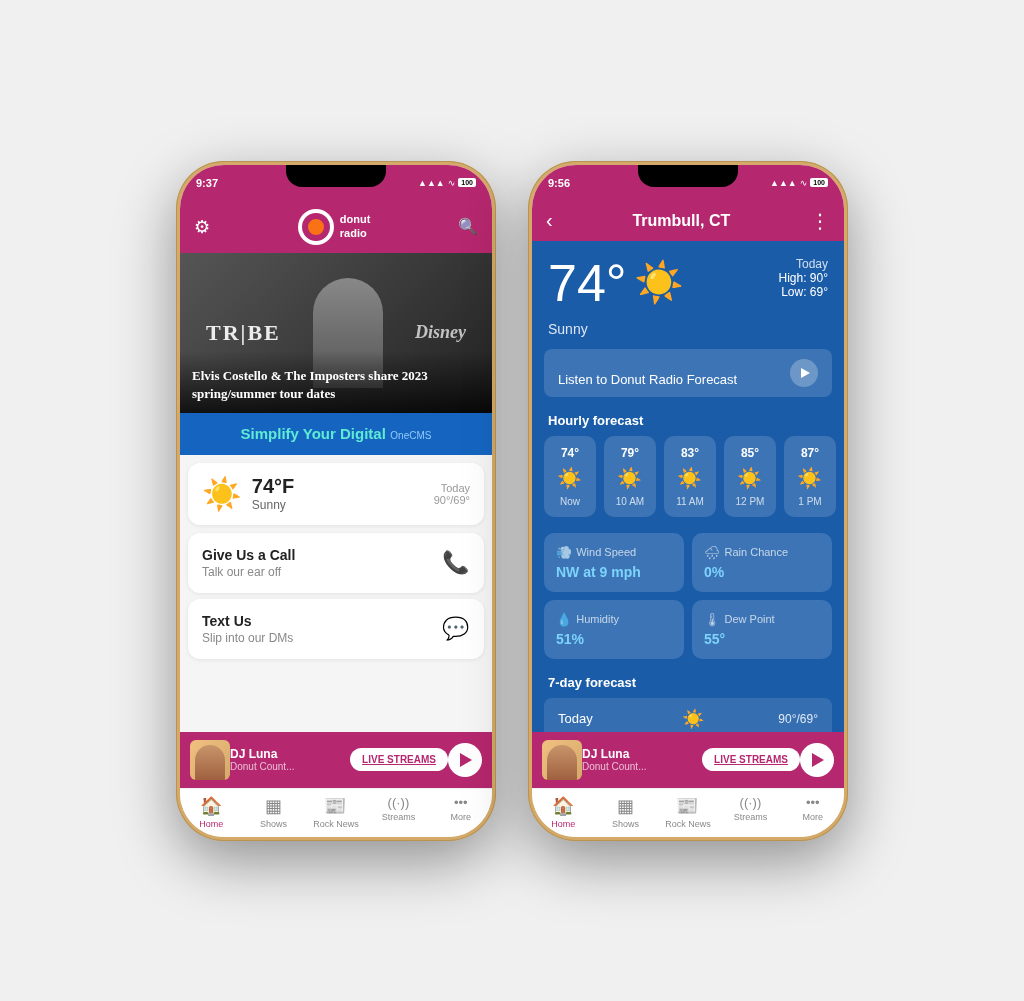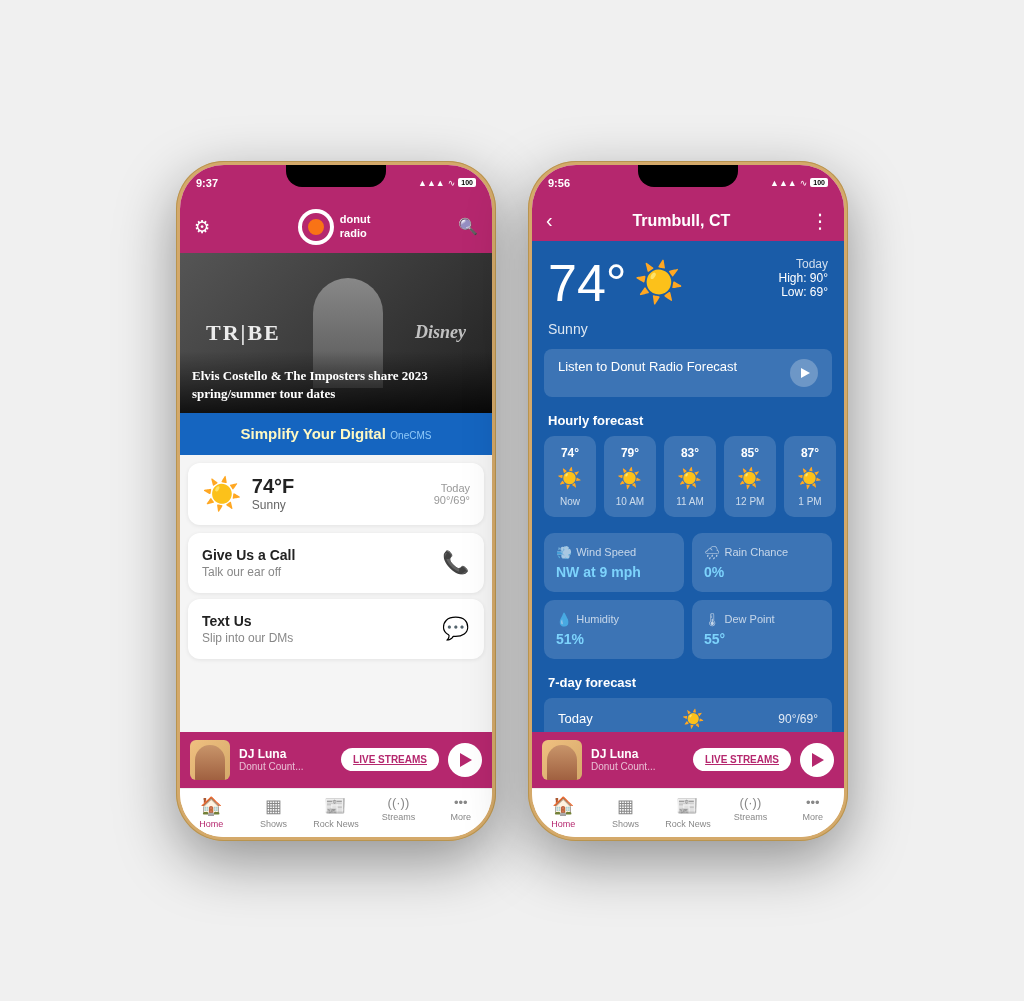--- a/index.html
+++ b/index.html
@@ -191,21 +191,21 @@
     .ad-banner {
       background: #1565c0;
       padding: 12px;
       margin: 0;
       display: flex;
       align-items: center;
       justify-content: center;
       flex-shrink: 0;
     }
     .ad-text {
-      color: #fef9c3;
+      color: #5eead4;
       font-size: 15px;
       font-weight: 700;
     }
     .ad-sub {
       color: #90caf9;
       font-size: 10px;
     }
 
     
     .weather-card {
@@ -270,21 +270,21 @@
       font-size: 22px;
       color: #ccc;
     }
 
     
     .now-playing {
       background: #b5276e;
       padding: 8px 10px;
       display: flex;
       align-items: center;
-      gap: 9px;
+      gap: 0;
       flex-shrink: 0;
     }
     .dj-avatar {
       width: 40px;
       height: 40px;
       border-radius: 6px;
       background: linear-gradient(135deg, #f0c080, #d4a96a);
       overflow: hidden;
       flex-shrink: 0;
       display: flex;
@@ -440,21 +440,21 @@
       padding: 0 16px 12px;
     }
 
     
     .forecast-listen-btn {
       margin: 0 12px 12px;
       background: rgba(255,255,255,0.15);
       border-radius: 8px;
       padding: 10px 14px;
       display: flex;
-      align-items: flex-start;
+      align-items: flex-end;
       justify-content: space-between;
       cursor: pointer;
       gap: 19px;
     }
     .forecast-listen-text {
       color: #fff;
       font-size: 13px;
     }
     .play-circle {
       width: 28px;

